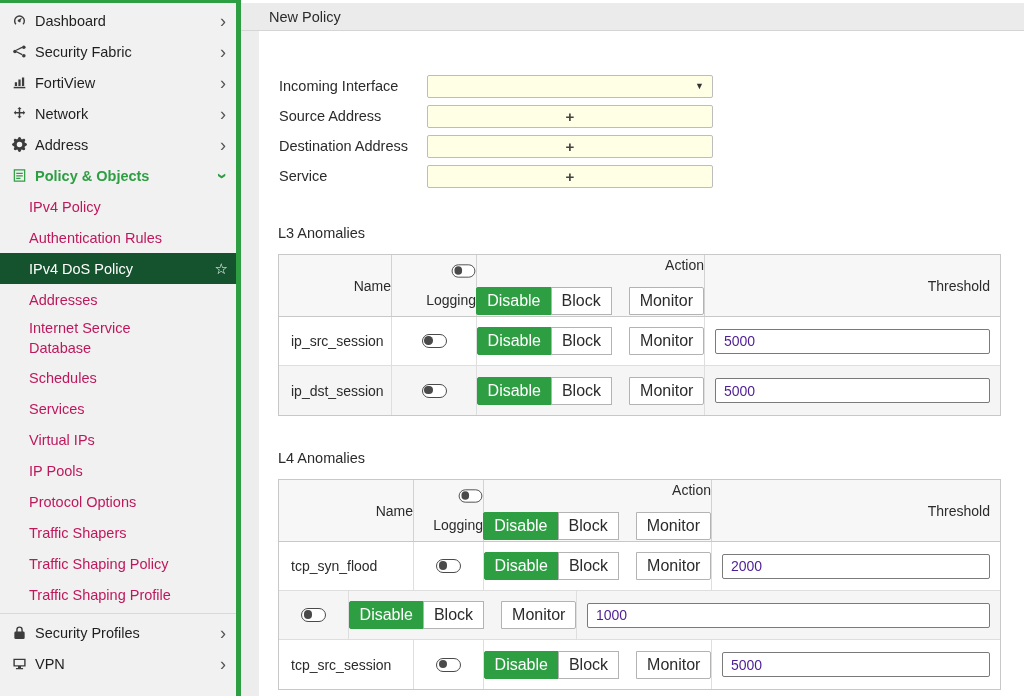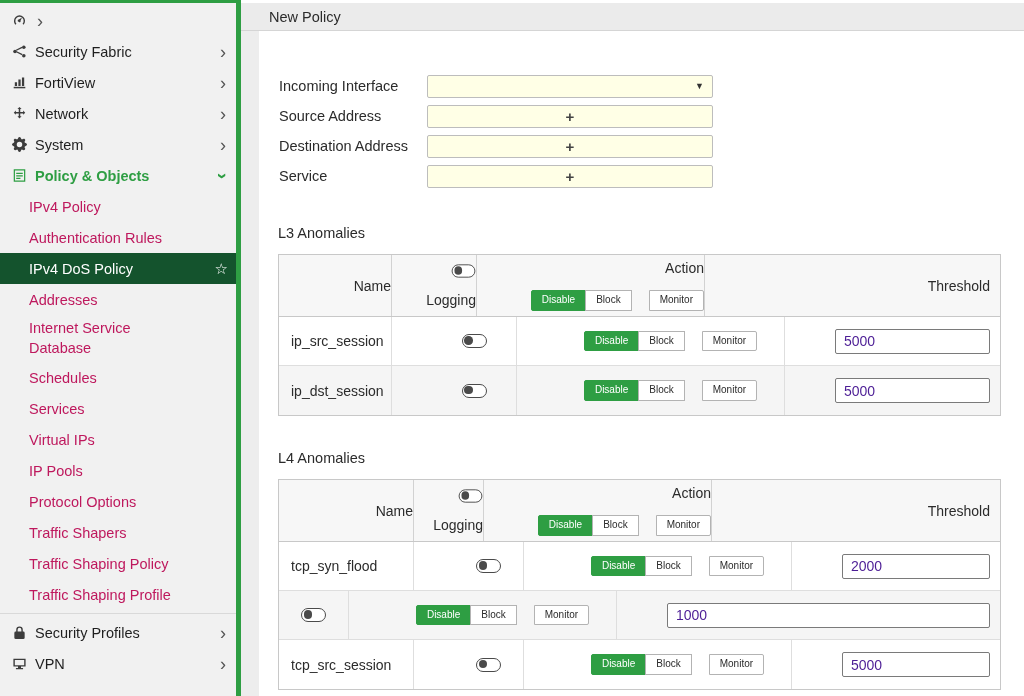--- a/index.html
+++ b/index.html
@@ -75,21 +75,21 @@
   .field .plus { font-size:15px; color:#444; font-weight:bold; line-height:1; }
 
   
   .section-title { margin:34px 0 13px 19px; font-size:14.5px; color:#2b2b2b; }
   .anomaly-table {
     margin-left:19px; width:723px;
     border:1px solid #c8c8c8; font-size:14px; color:#2b2b2b; background:#fff;
   }
   .t-header { display:flex; background:#f7f7f7; border-bottom:1px solid #c8c8c8; height:62px; }
   .t-header .col { display:flex; flex-direction:column; align-items:flex-end; justify-content:center; gap:14px; }
-  .t-row { display:flex; height:49px; align-items:center; border-bottom:1px solid #dedede;gap:40px; }
+  .t-row { display:flex; height:49px; align-items:center; border-bottom:1px solid #dedede; }
   .t-row:last-child { border-bottom:none; }
   .t-row.alt { background:#f5f5f5; }
   .colb { border-right:1px solid #dedede; }
   .t-header .colb { border-right:1px solid #d2d2d2; }
 
   .col-name   { width:113px; height:100%; display:flex; align-items:center; padding-left:12px; }
   .col-log    { width:85px;  height:100%; display:flex; align-items:center; justify-content:center; }
   .col-action { width:228px; height:100%; display:flex; align-items:center; justify-content:center; }
   .col-threshold { flex:1; height:100%; display:flex; align-items:center; padding:0 10px; }
   .t-header .col-name, .t-header .col-threshold { justify-content:center; padding-left:0; }
@@ -101,21 +101,21 @@
     position:relative; display:inline-block; background:#fff; cursor:pointer;
   }
   .toggle .knob {
     position:absolute; left:1.5px; top:1.2px; width:8.5px; height:8.5px;
     border-radius:50%; background:#4a4a4a;
   }
   .toggle.small { transform:scale(0.95); }
 
   .segmented { display:inline-flex; }
   .seg {
-    font-family:inherit; font-size:10px; padding:3px 10px;
+    font-family:inherit; font-size:16px; padding:3px 10px;
     background:#fff; border:1px solid #b3b3b3; color:#2b2b2b;
     margin-left:-1px; cursor:pointer; line-height:1.25;
   }
   .seg:first-child { margin-left:0; border-radius:2px 0 0 2px; }
   .seg:last-child { border-radius:0 2px 2px 0;margin-left:17px; }
   .seg.selected { background:#2e9e43; border-color:#2e9e43; color:#fff; }
 
   .threshold-input {
     width:100%; height:25px; border:1px solid #7a7a7a; border-radius:2px;
     font-family:inherit; font-size:14px; color:#4c1d95; padding:0 8px; background:#fff;
@@ -128,20 +128,21 @@
 
   <aside class="sidebar">
 
     <div class="nav-item">
       <span class="icon">
         <svg viewBox="0 0 16 16">
             <path d="M8 2.5A5.9 5.9 0 002.1 8.4c0 1.6.6 3 1.6 4.1l1-1a4.4 4.4 0 01-1.1-3A4.4 4.4 0 018 4a4.4 4.4 0 014.4 4.4c0 1.2-.4 2.2-1.1 3l1 1a5.9 5.9 0 001.6-4.1A5.9 5.9 0 008 2.5z"></path>
             <path d="M7.2 9.4a1.1 1.1 0 001.9-1.1l1.6-3.4-3.4 2.1a1.1 1.1 0 00-.1 2.4z"></path>
           </svg>
       </span>
+      <span class="label">Dashboard</span>
       <span class="chev">›</span>
     </div>
 
     <div class="nav-item">
       <span class="icon">
         <svg viewBox="0 0 16 16">
             <circle cx="3.2" cy="8" r="1.9"></circle>
             <circle cx="12.6" cy="3.4" r="1.9"></circle>
             <circle cx="12.6" cy="12.6" r="1.9"></circle>
             <path d="M4.8 7.2l6.2-3-.6-1.2-6.2 3zM4.4 8.9l6.2 3 .6-1.2-6.2-3z"></path>
@@ -171,21 +172,21 @@
       <span class="label">Network</span>
       <span class="chev">›</span>
     </div>
 
     <div class="nav-item">
       <span class="icon">
         <svg viewBox="0 0 16 16">
             <path d="M9.405 1.05c-.413-1.4-2.397-1.4-2.81 0l-.1.34a1.464 1.464 0 0 1-2.105.872l-.31-.17c-1.283-.698-2.686.705-1.987 1.987l.169.311c.446.82.023 1.841-.872 2.105l-.34.1c-1.4.413-1.4 2.397 0 2.81l.34.1a1.464 1.464 0 0 1 .872 2.105l-.17.31c-.698 1.283.705 2.686 1.987 1.987l.311-.169a1.464 1.464 0 0 1 2.105.872l.1.34c.413 1.4 2.397 1.4 2.81 0l.1-.34a1.464 1.464 0 0 1 2.105-.872l.31.17c1.283.698 2.686-.705 1.987-1.987l-.169-.311a1.464 1.464 0 0 1 .872-2.105l.34-.1c1.4-.413 1.4-2.397 0-2.81l-.34-.1a1.464 1.464 0 0 1-.872-2.105l.17-.31c.698-1.283-.705-2.686-1.987-1.987l-.311.169a1.464 1.464 0 0 1-2.105-.872l-.1-.34zM8 10.93a2.929 2.929 0 1 1 0-5.86 2.929 2.929 0 0 1 0 5.858z"></path>
           </svg>
       </span>
-      <span class="label">System</span>
+      <span class="label">Address</span>
       <span class="chev">›</span>
     </div>
 
     <div class="nav-item section-open">
       <span class="icon">
         <svg viewBox="0 0 16 16">
             <path d="M2.5 2h11v12h-11z" fill="none" stroke="currentColor" stroke-width="1.3"></path>
             <path d="M4.5 5h7v1.3h-7zM4.5 7.7h7v1.3h-7zM4.5 10.4h4.5v1.3H4.5z"></path>
           </svg>
       </span>

